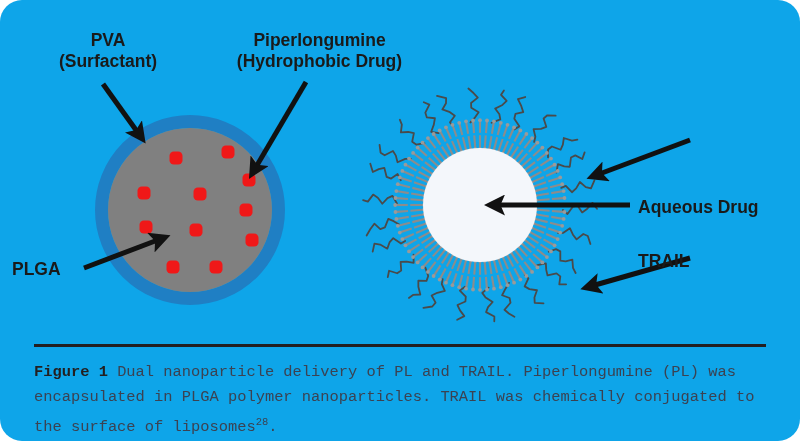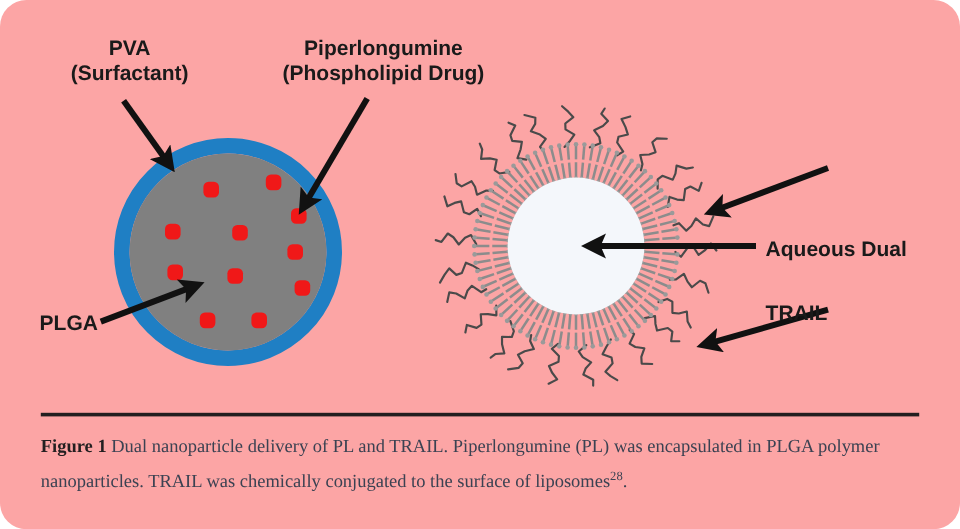--- a/index.html
+++ b/index.html
@@ -50,21 +50,21 @@
     text-align: center;
     width: 120px;
   }
   #label-piperlongumine {
     left: 212px;
     top: 30px;
     text-align: center;
     width: 215px;
   }
   #label-plga {
-    left: 33px;
+    left: 12px;
     top: 259px;
     text-align: left;
   }
   #label-phospholipid {
     left: 645px;
     top: 123px;
     text-align: center;
     width: 140px;
   }
   #label-aqueous {
@@ -83,38 +83,38 @@
     top: 344px;
     width: 732px;
     height: 3px;
     background: #231f20;
   }
   #caption {
     position: absolute;
     left: 34px;
     top: 360px;
     width: 740px;
-    font-family: Liberation Serif, serif;
+    font-family: Liberation Mono, monospace;
     font-size: 15.4px;
     line-height: 25px;
     color: #3b4252;
   }
   #caption-label {
     font-weight: bold;
     color: #231f20;
   }
   #caption-ref {
     font-size: 10.5px;
     vertical-align: super;
   }
 </style>
 </head>
 <body>
 
-<div id="figure-panel" style="background: #fca5a5; border-radius: 22px;">
+<div id="figure-panel" style="background: #0ea5e9; border-radius: 22px;">
 
   <div id="diagram-area">
     <svg id="diagram-svg" width="800" height="340" viewBox="0 0 800 340">
       <defs>
         <marker id="arrowhead" markerWidth="4.2" markerHeight="4.2" refX="2.6" refY="2.1" orient="auto" markerUnits="strokeWidth">
           <path d="M0,0 L4.2,2.1 L0,4.2 L0.9,2.1 Z" fill="#111111"></path>
         </marker>
       </defs>
 
       <g id="liposome-group">
@@ -479,23 +479,23 @@
           <line x1="84" y1="268" x2="163" y2="238" stroke="#111111" stroke-width="5" marker-end="url(#arrowhead)"></line>
           <line x1="690" y1="140" x2="594" y2="176" stroke="#111111" stroke-width="5" marker-end="url(#arrowhead)"></line>
           <line x1="630" y1="205" x2="492" y2="205" stroke="#111111" stroke-width="5" marker-end="url(#arrowhead)"></line>
           <line x1="690" y1="258" x2="588" y2="287" stroke="#111111" stroke-width="5" marker-end="url(#arrowhead)"></line>
         </g>
     </svg>
 
     <div class="anno-label" id="label-pva">PVA
 (Surfactant)</div>
     <div class="anno-label" id="label-piperlongumine">Piperlongumine
-(Phospholipid Drug)</div>
+(Hydrophobic Drug)</div>
     <div class="anno-label" id="label-plga">PLGA</div>
-    <div class="anno-label" id="label-aqueous">Aqueous Dual</div>
+    <div class="anno-label" id="label-aqueous">Aqueous Drug</div>
     <div class="anno-label" id="label-trail">TRAIL</div>
   </div>
 
   <div id="caption-rule"></div>
 
   <div id="caption"><span id="caption-label">Figure 1</span><span id="caption-text"> Dual nanoparticle delivery of PL and TRAIL. Piperlongumine (PL) was encapsulated in PLGA polymer nanoparticles. TRAIL was chemically conjugated to the surface of liposomes</span><span id="caption-ref">28</span><span id="caption-trailing">.</span></div>
 
 </div>
 
 </body></html>

